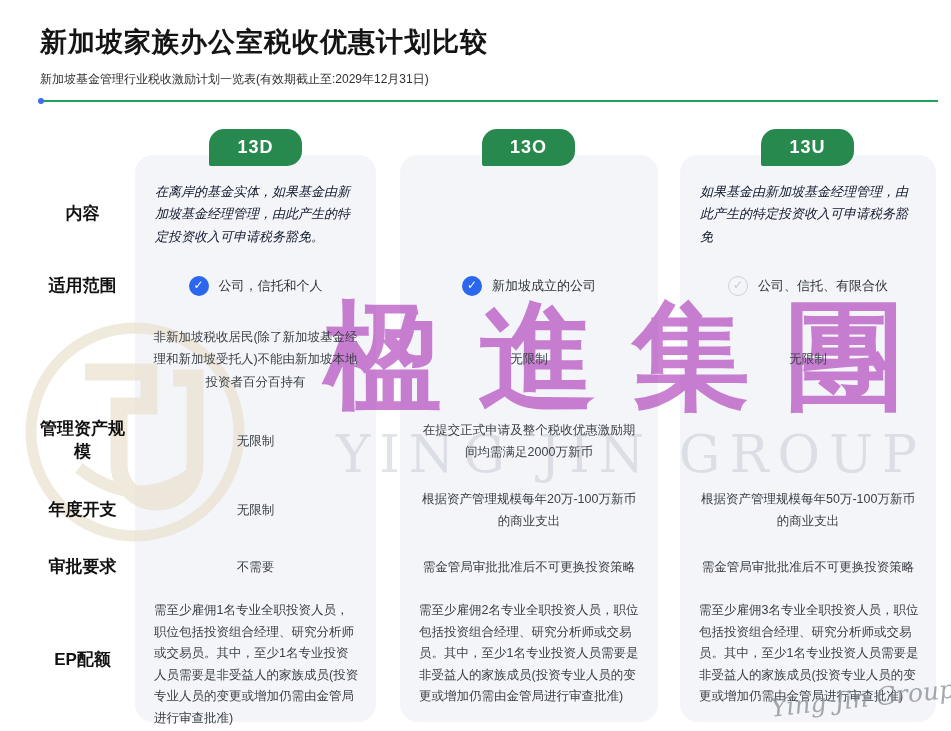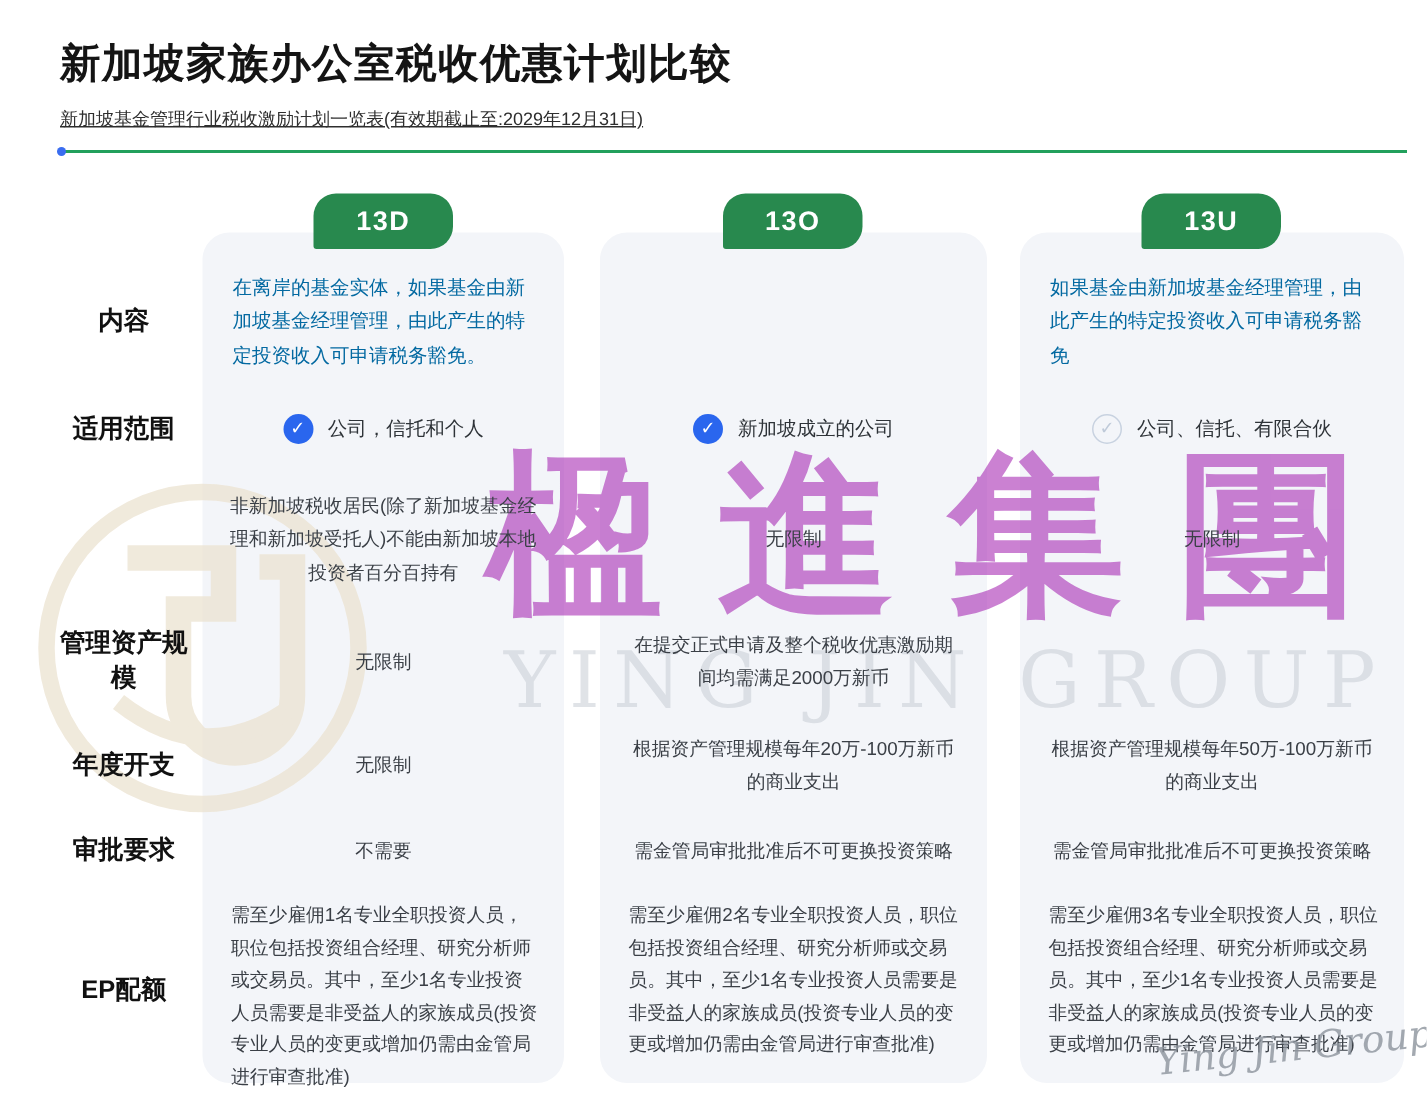--- a/index.html
+++ b/index.html
@@ -7,21 +7,21 @@
   body {
     font-family:"Liberation Sans","DejaVu Sans",sans-serif;
     background:#ffffff; position:relative; overflow:hidden;
     color:#33373d;
   }
   .page { position:absolute; inset:0; }
 
   
   .header { position:absolute; left:40px; top:24px; width:900px; z-index:4; }
   .title { font-size:27px; font-weight:800; color:#141414; letter-spacing:1px; }
-  .subtitle { margin-top:11px; font-size:12px; color:#2e2e2e;text-decoration:underline; }
+  .subtitle { margin-top:11px; font-size:12px; color:#2e2e2e; }
   .rule { position:relative; margin-top:12px; height:2px; background:#22a05c; width:898px; }
   .rule .dot { position:absolute; left:-2px; top:-2px; width:6px; height:6px; border-radius:50%; background:#3a6df0; }
 
   
   .card { position:absolute; top:155px; height:567px; background:#f3f5f9; border-radius:18px; z-index:1; }
   .card.c1 { left:135px; width:241px; }
   .card.c2 { left:400px; width:258px; }
   .card.c3 { left:680px; width:256px; }
 
   .tab {
@@ -65,21 +65,21 @@
     padding:0 4px;
   }
   .cell {
     font-size:12.5px; color:#3a3f46; line-height:1.8;
     display:flex; align-items:center; justify-content:center;
     text-align:center; padding:0 18px;
   }
   .col-a { grid-column:2; } .col-b { grid-column:4; } .col-c { grid-column:6; }
   .cell.desc {
     align-items:flex-start; justify-content:flex-start; text-align:left;
-    padding:13px 20px 0 20px; color:#0369a1; font-size:13px; line-height:1.72;
+    padding:13px 20px 0 20px; color:#0f172a; font-size:13px; line-height:1.72;font-style:italic;
   }
   .cell.scope { gap:10px; font-size:13px; color:#2e3338; line-height:1.3; }
   .cell.ep {
     align-items:flex-start; justify-content:flex-start; text-align:left;
     padding:10px 17px 0 19px; line-height:1.72;
   }
   .check {
     flex:0 0 auto; width:20px; height:20px; border-radius:50%;
     display:flex; align-items:center; justify-content:center;
     font-size:12px; font-weight:800;

